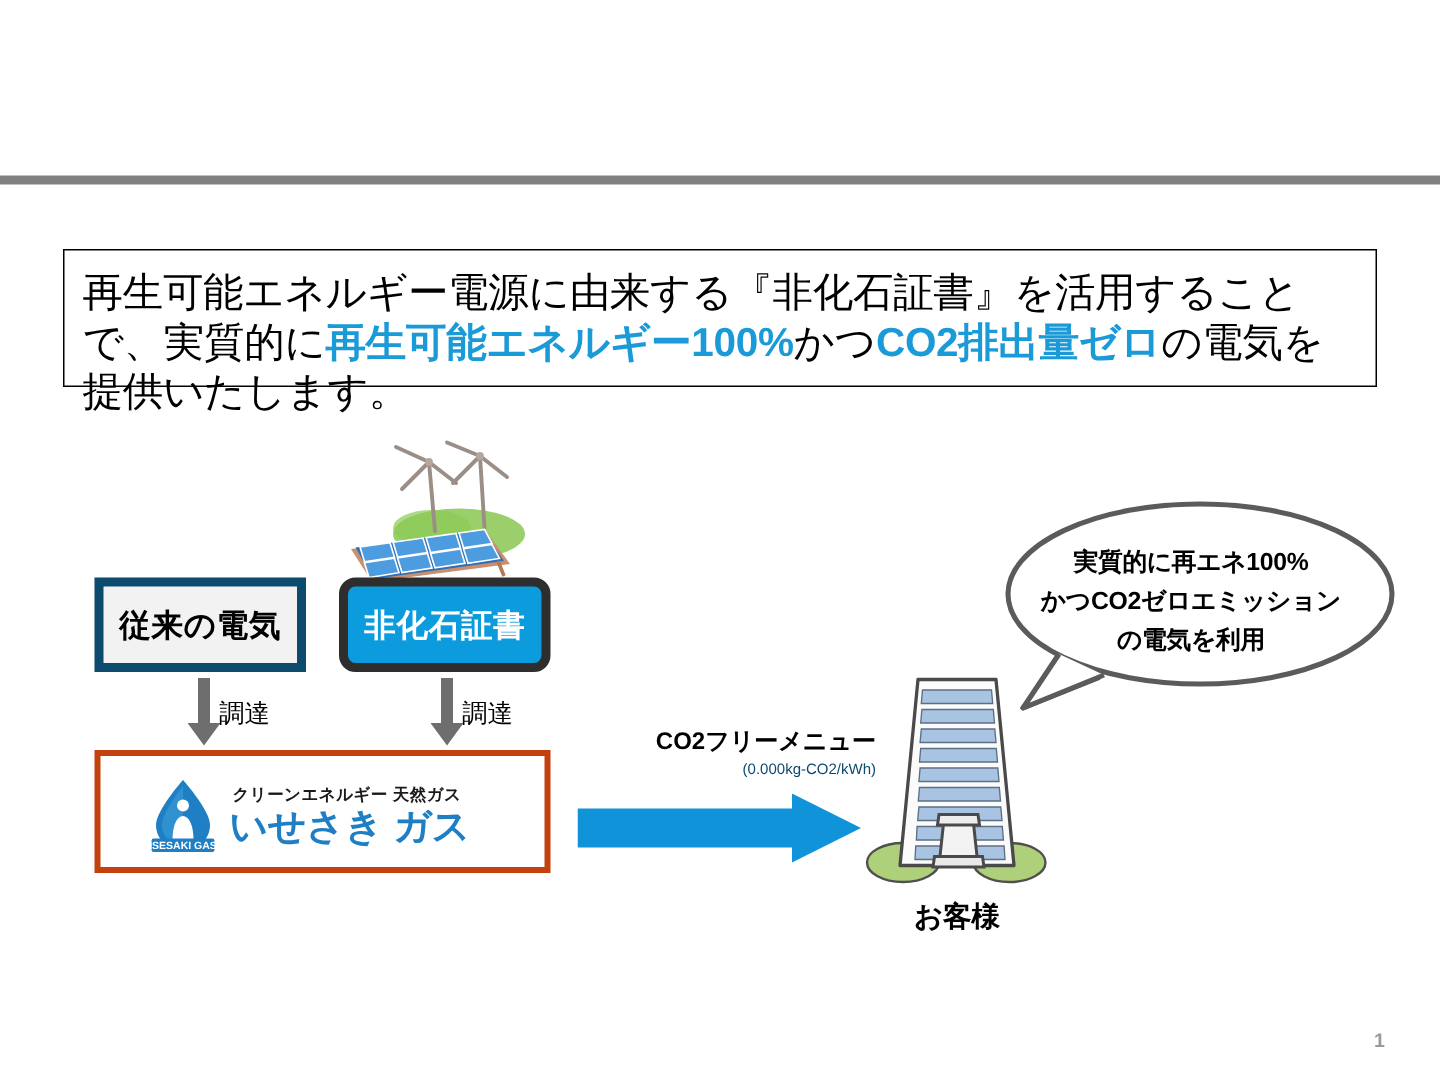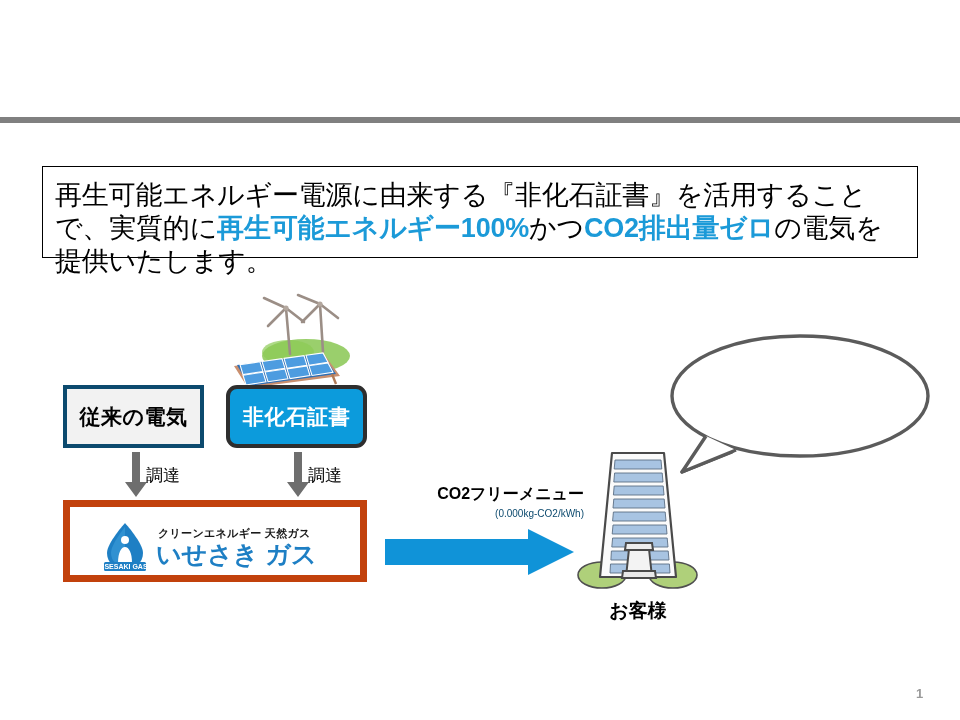--- a/index.html
+++ b/index.html
@@ -61,21 +61,21 @@
   }
   .lead-text .hi {
     color: #1B9AD8;
     font-weight: bold;
   }
 
   
   .src-box {
     position: absolute;
     box-sizing: border-box;
-    border: 4px solid #0c4a6e;
+    border: 6px solid #0c4a6e;
     display: flex;
     align-items: center;
     justify-content: center;
     font-size: 21px;
     font-weight: bold;
     letter-spacing: 0.5px;
   }
   .src-box.conventional {
     left: 63px;
     top: 385px;
@@ -108,21 +108,21 @@
   .proc-label.l1 { left: 146px; top: 464px; }
   .proc-label.l2 { left: 308px; top: 464px; }
 
   
   .company-box {
     position: absolute;
     left: 63px;
     top: 500px;
     width: 304px;
     height: 82px;
-    border: 7px solid #c2410c;
+    border: 4px solid #c2410c;
     box-sizing: border-box;
     background: #ffffff;
     padding-left: 28px;
   }
   .logo-wrap {
     position: absolute;
     left: 32px;
     top: 14px;
     display: flex;
     align-items: center;
@@ -335,16 +335,21 @@
   </div>
   <div class="customer-label">お客様</div>
 
   <div class="bubble-art">
     <svg width="274" height="142" viewBox="0 0 274 142">
       <path d="M48 112 L22 140 L72 120 Z" fill="#ffffff" stroke="#5B5B5B" stroke-width="3.4" stroke-linejoin="round"></path>
       <ellipse cx="140" cy="64" rx="128" ry="60" fill="#ffffff" stroke="#5B5B5B" stroke-width="3.4"></ellipse>
       <path d="M46 104 L22 140 L76 118" fill="#ffffff" stroke="#5B5B5B" stroke-width="3.4" stroke-linejoin="round"></path>
     </svg>
   </div>
+  <div class="bubble-text">
+    <div>実質的に再エネ100%</div>
+    <div>かつCO2ゼロエミッション</div>
+    <div>の電気を利用</div>
+  </div>
 
   <div class="page-number">1</div>
 
 </div>
 
 </body></html>

